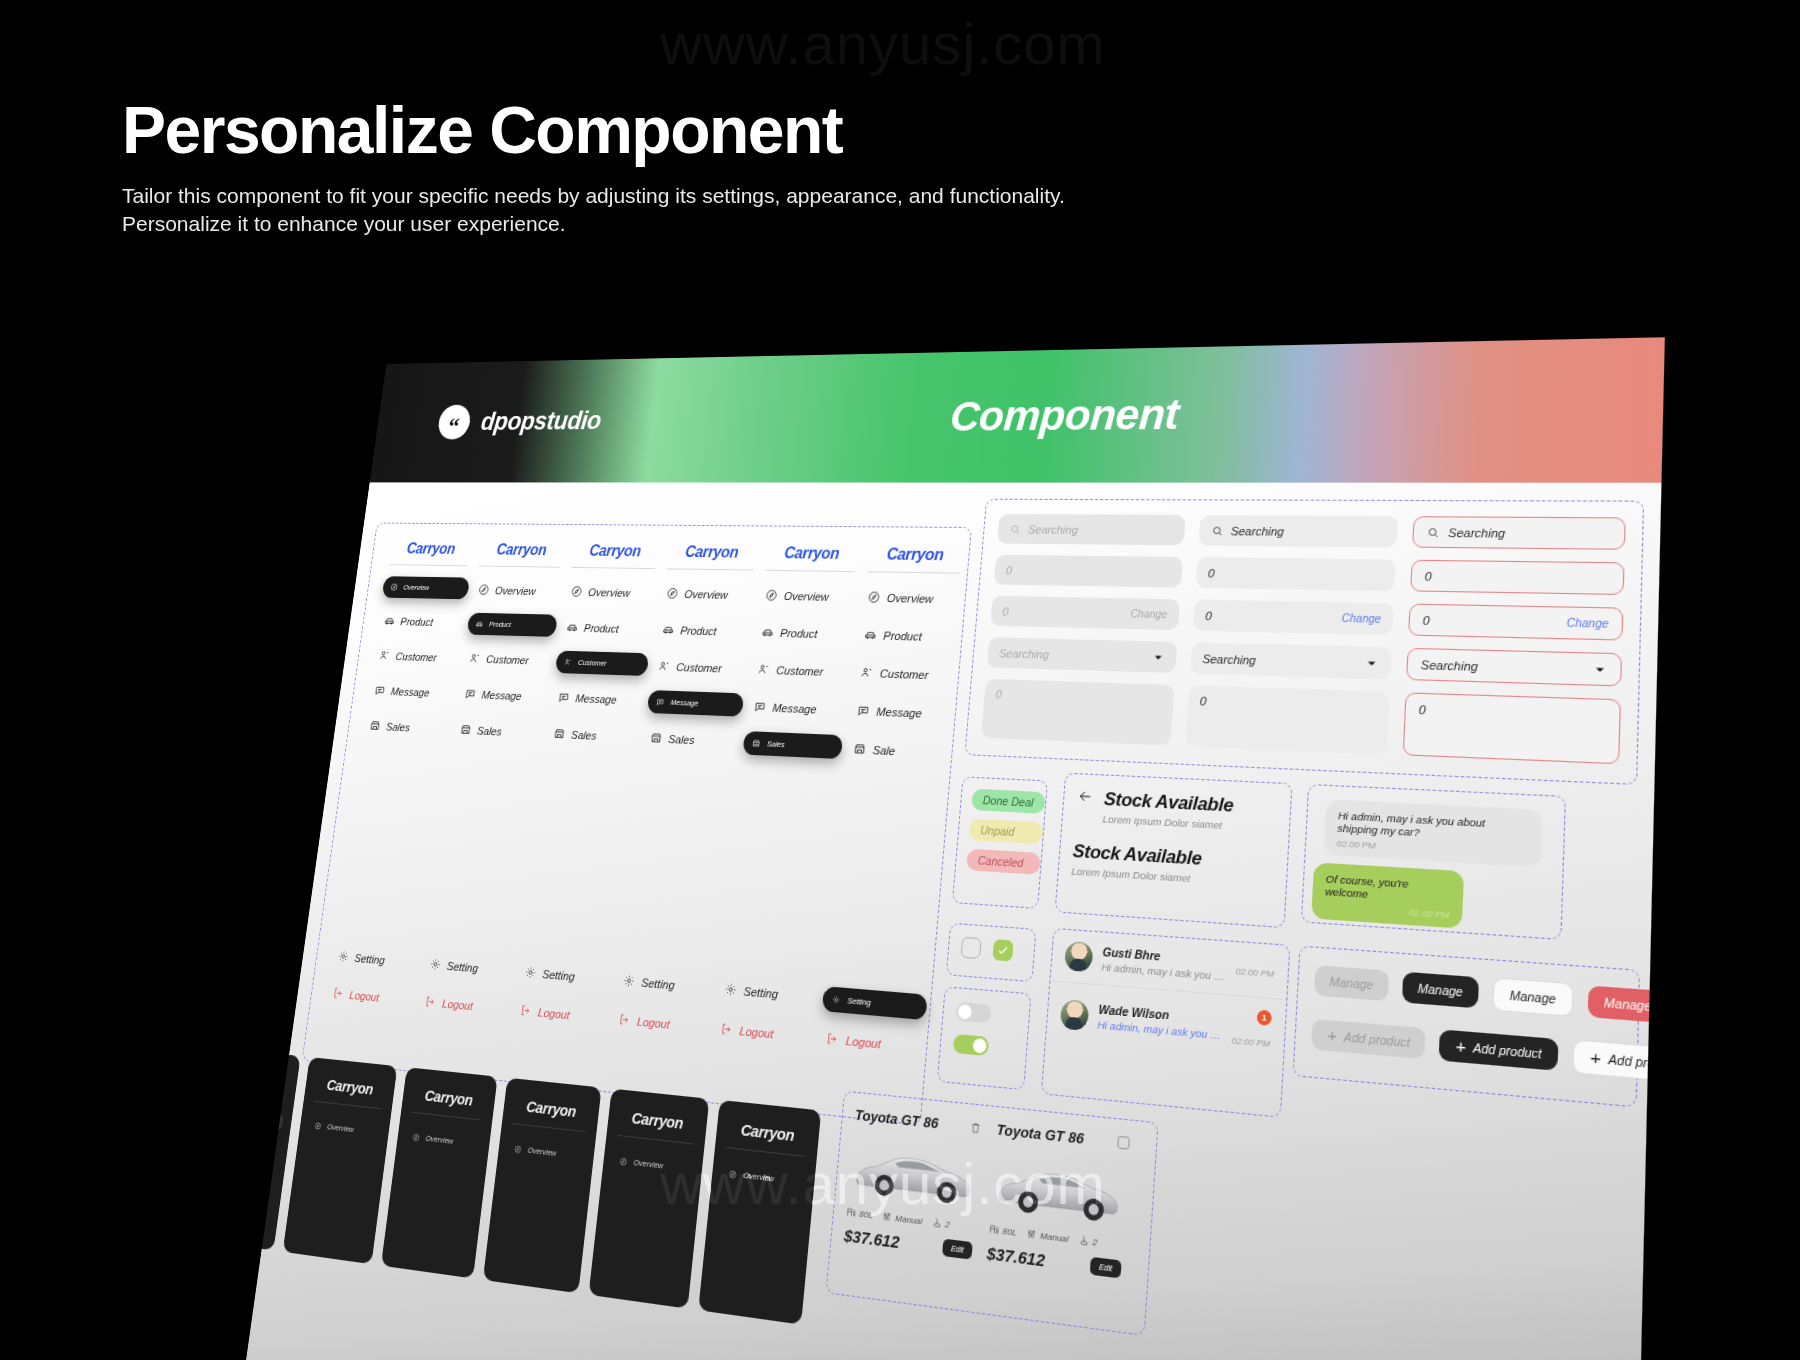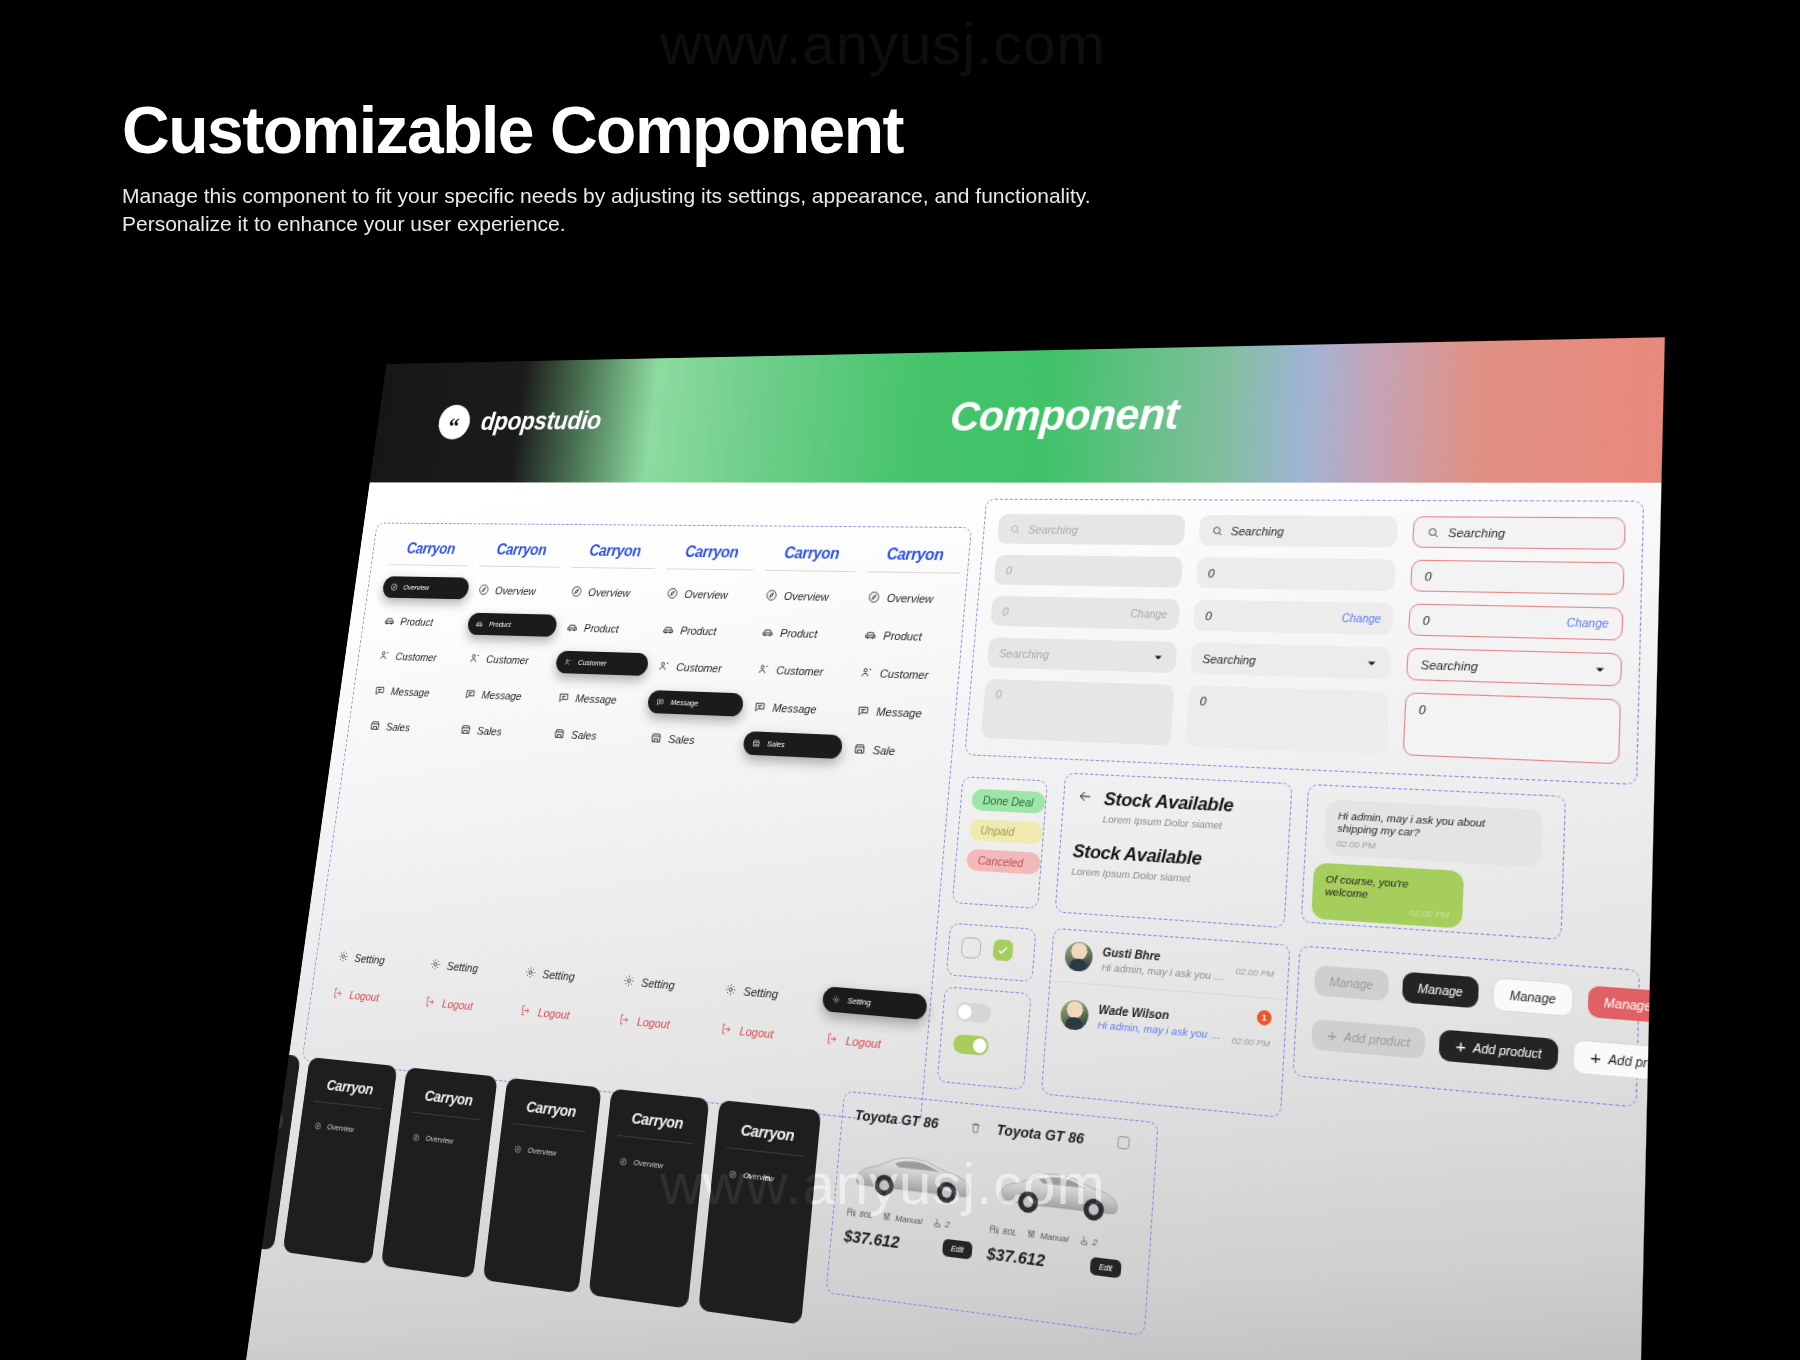--- a/index.html
+++ b/index.html
@@ -251,22 +251,22 @@
   .editbtn { background: #242424; color: #fff; font-size: 7px; font-style: italic; padding: 4px 8px; border-radius: 5px; }
   .chk-empty { width: 11px; height: 11px; border: 1.2px solid #9a9a9a; border-radius: 3px; }
 </style>
 </head>
 <body>
 
 <div id="root">
 
   <div class="wm wm-top">www.anyusj.com</div>
 
-  <h1 class="headline">Customizable Component</h1>
-  <p class="subhead">Manage this component to fit your specific needs by adjusting its settings, appearance, and functionality. Personalize it to enhance your user experience.</p>
+  <h1 class="headline">Personalize Component</h1>
+  <p class="subhead">Tailor this component to fit your specific needs by adjusting its settings, appearance, and functionality. Personalize it to enhance your user experience.</p>
 
   <div class="stage">
     <div class="board">
 
       <div class="banner">
         <div class="brand">
           <span class="brand-badge">“</span>
           <span class="brand-name">dpopstudio</span>
         </div>
         <div class="banner-title">Component</div>

